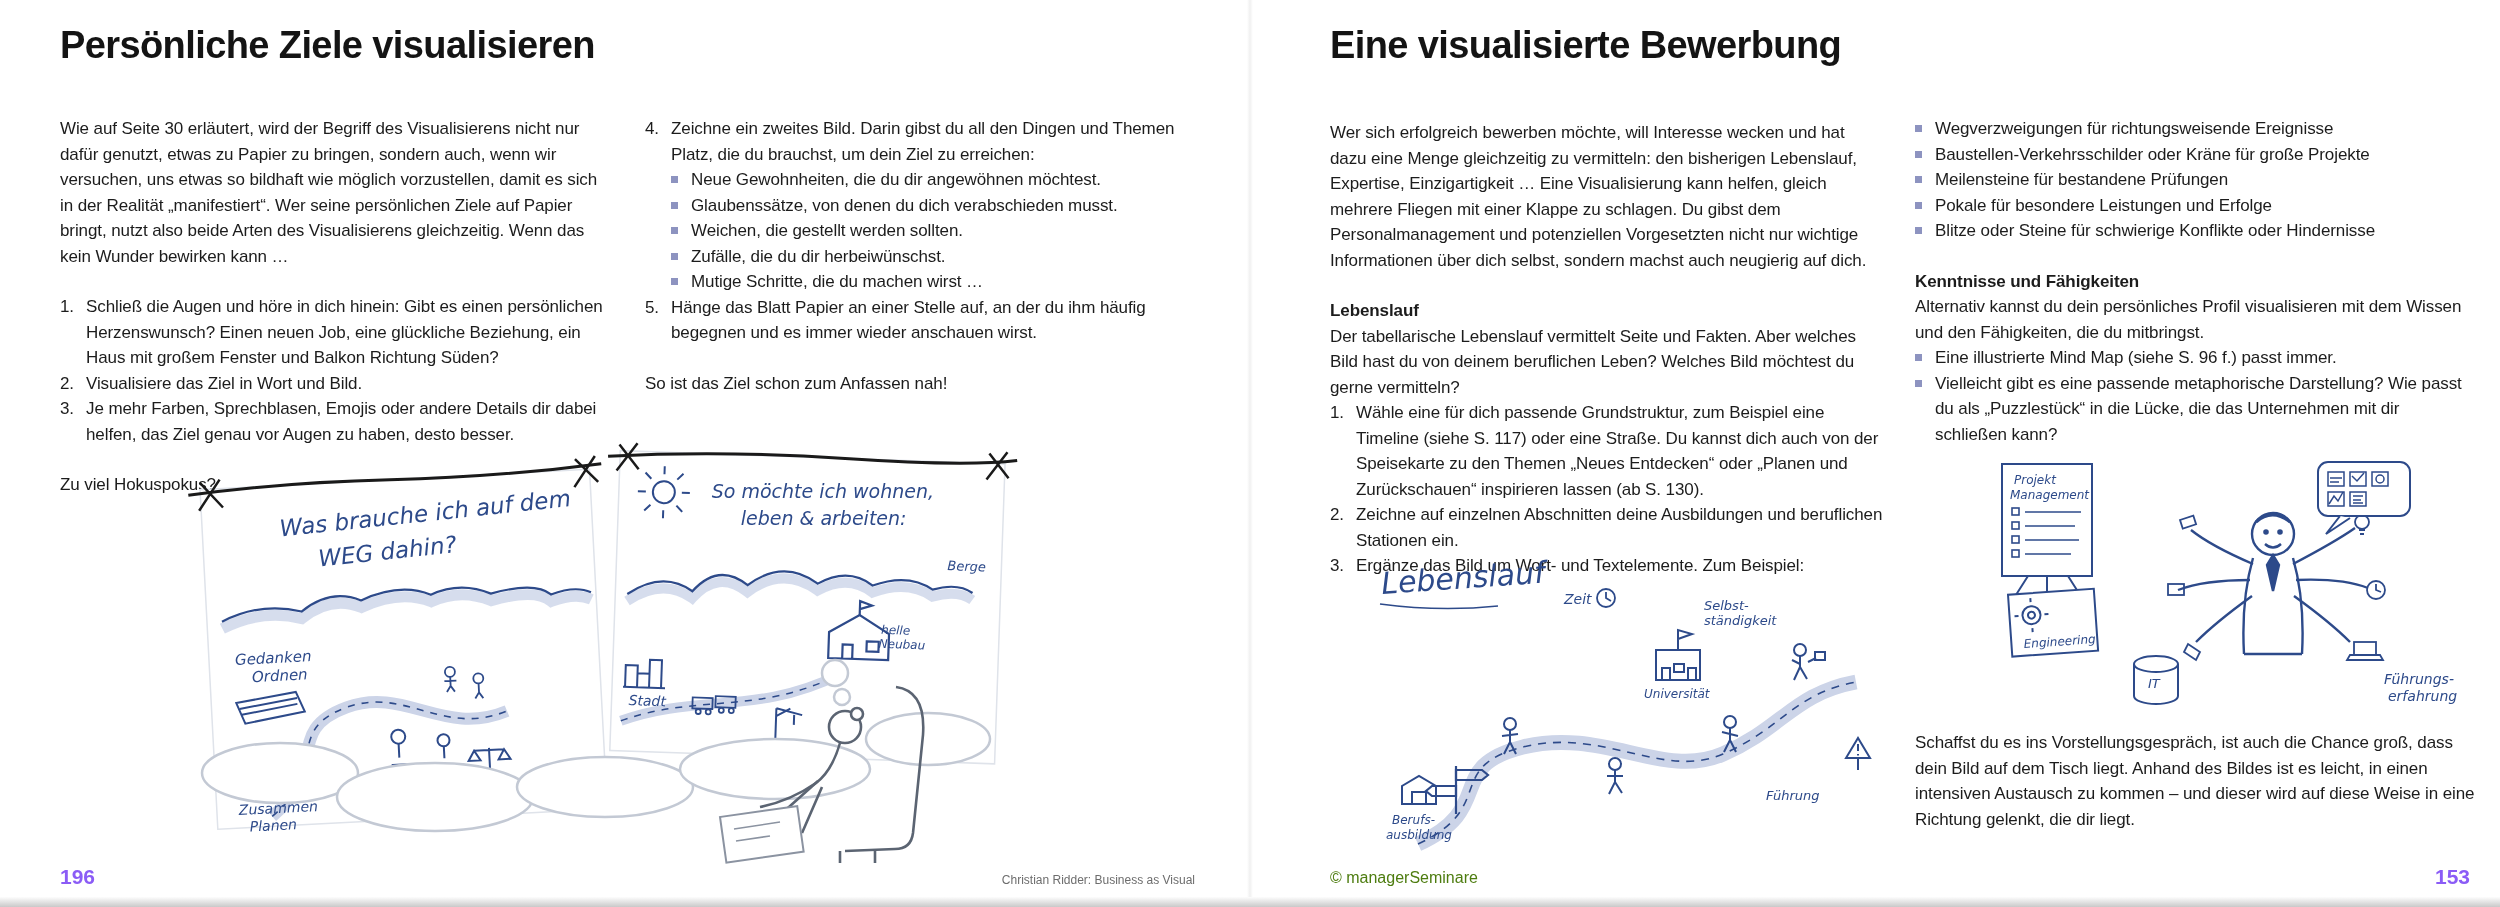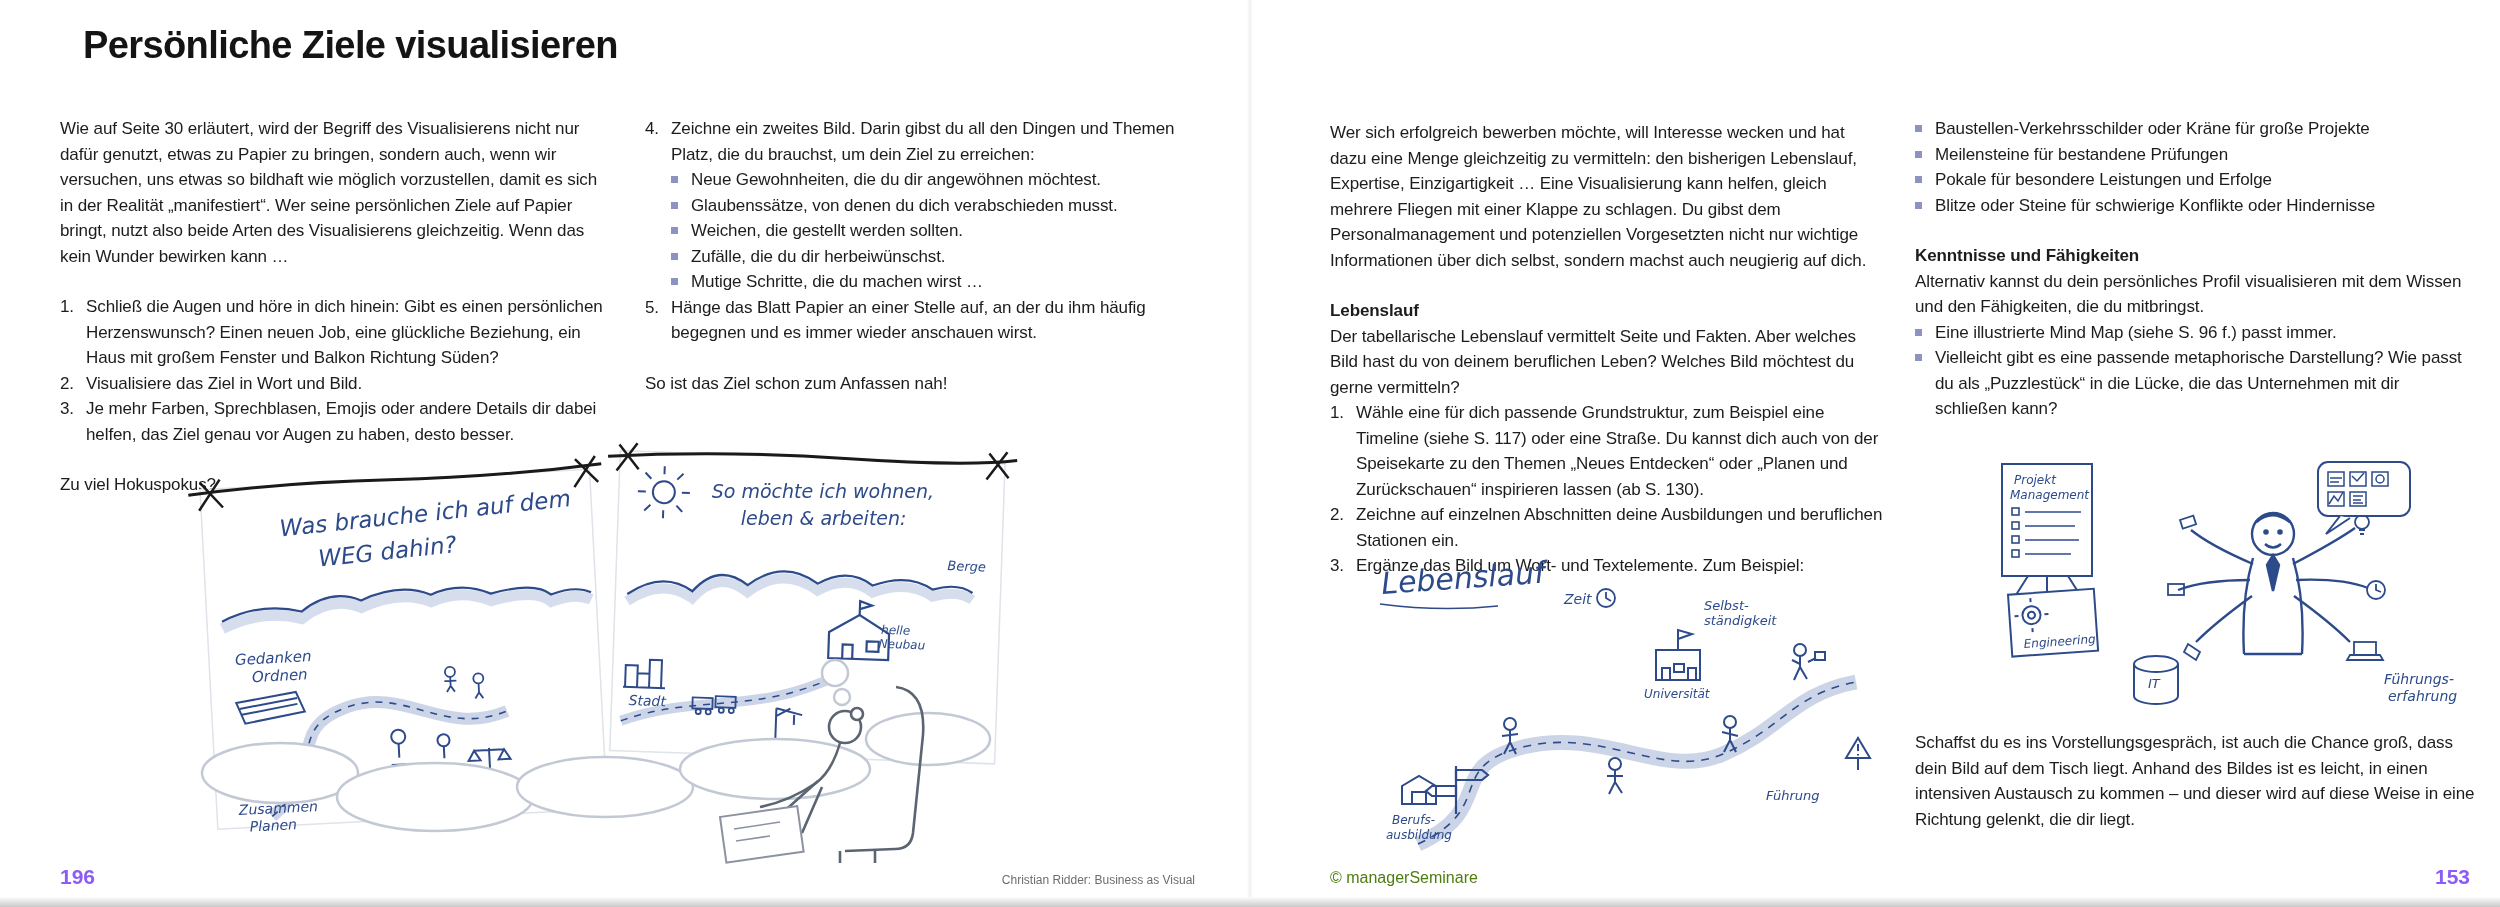--- a/index.html
+++ b/index.html
@@ -40,21 +40,21 @@
     position:absolute;left:1247px;top:0;width:6px;height:100%;
     background:linear-gradient(90deg,rgba(0,0,0,0),rgba(0,0,0,0.06),rgba(0,0,0,0));
   }
 </style>
 </head>
 <body>
 
 <div class="spread">
 
   <section class="page left">
-    <h1 class="title" style="left:60px;top:24px;margin-left:23px;">Persönliche Ziele visualisieren</h1>
+    <h1 class="title" style="left:60px;top:24px;">Persönliche Ziele visualisieren</h1>
 
     <div class="col" style="left:60px;top:116px;width:552px;">
       <p class="para">Wie auf Seite 30 erläutert, wird der Begriff des Visualisierens nicht nur dafür genutzt, etwas zu Papier zu bringen, sondern auch, wenn wir versuchen, uns etwas so bildhaft wie möglich vorzustellen, damit es sich in der Realität „manifestiert“. Wer seine persönlichen Ziele auf Papier bringt, nutzt also beide Arten des Visualisierens gleichzeitig. Wenn das kein Wunder bewirken kann …</p>
       <div class="olist">
         <div class="li">
           <span class="num">1.</span>
           <span class="txt">Schließ die Augen und höre in dich hinein: Gibt es einen persönlichen Herzenswunsch? Einen neuen Job, eine glückliche Beziehung, ein Haus mit großem Fenster und Balkon Richtung Süden?</span>
         </div>
         <div class="li">
           <span class="num">2.</span>
@@ -223,20 +223,21 @@
           <path d="M594,404 l46,-7 M596,416 l34,-5" stroke="#8b93a1" stroke-width="1.6"></path>
         </g>
       </svg>
     </div>
 
     <span class="pagenum" style="left:60px;">196</span>
     <span class="credit" style="right:55px;">Christian Ridder: Business as Visual</span>
   </section>
 
   <section class="page right">
+    <h1 class="title" style="left:80px;top:24px;">Eine visualisierte Bewerbung</h1>
 
     <div class="col" style="left:80px;top:108px;width:555px;margin-top:12px;">
       <p class="para" style="margin-bottom:6px;">Wer sich erfolgreich bewerben möchte, will Interesse wecken und hat dazu eine Menge gleichzeitig zu vermitteln: den bisherigen Lebenslauf, Expertise, Einzigartigkeit … Eine Visualisierung kann helfen, gleich mehrere Fliegen mit einer Klappe zu schlagen. Du gibst dem Personalmanagement und potenziellen Vorgesetzten nicht nur wichtige Informationen über dich selbst, sondern machst auch neugierig auf dich.</p>
       <p class="subhead">Lebenslauf</p>
       <p class="para" style="margin-bottom:0;">Der tabellarische Lebenslauf vermittelt Seite und Fakten. Aber welches Bild hast du von deinem beruflichen Leben? Welches Bild möchtest du gerne vermitteln?</p>
       <div class="olist">
         <div class="li">
           <span class="num">1.</span>
           <span class="txt">Wähle eine für dich passende Grundstruktur, zum Beispiel eine Timeline (siehe S. 117) oder eine Straße. Du kannst dich auch von der Speisekarte zu den Themen „Neues Entdecken“ oder „Planen und Zurückschauen“ inspirieren lassen (ab S. 130).</span>
         </div>
@@ -301,20 +302,24 @@
         <text class="hand" x="336" y="73" font-size="13">ständigkeit</text>
         <text class="hand" x="276" y="146" font-size="12">Universität</text>
         <text class="hand" x="24" y="272" font-size="12">Berufs-</text>
         <text class="hand" x="18" y="287" font-size="12">ausbildung</text>
         <text class="hand" x="398" y="248" font-size="13">Führung</text>
       </svg>
     </div>
 
     <div class="col" style="left:665px;top:116px;width:560px;">
       <div class="blist">
+        <div class="bli">
+            <span class="sq"></span>
+            <span class="txt">Wegverzweigungen für richtungsweisende Ereignisse</span>
+          </div>
         <div class="bli">
             <span class="sq"></span>
             <span class="txt">Baustellen-Verkehrsschilder oder Kräne für große Projekte</span>
           </div>
         <div class="bli">
             <span class="sq"></span>
             <span class="txt">Meilensteine für bestandene Prüfungen</span>
           </div>
         <div class="bli">
             <span class="sq"></span>

